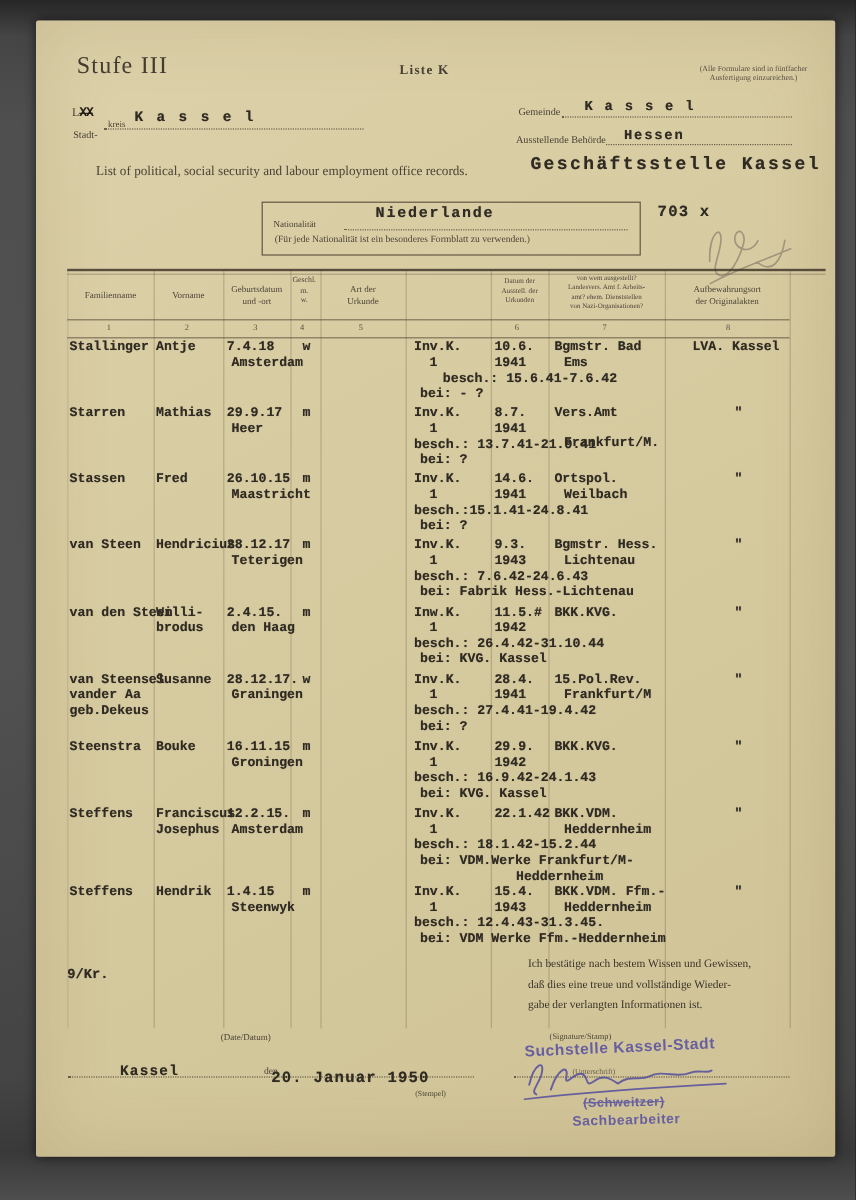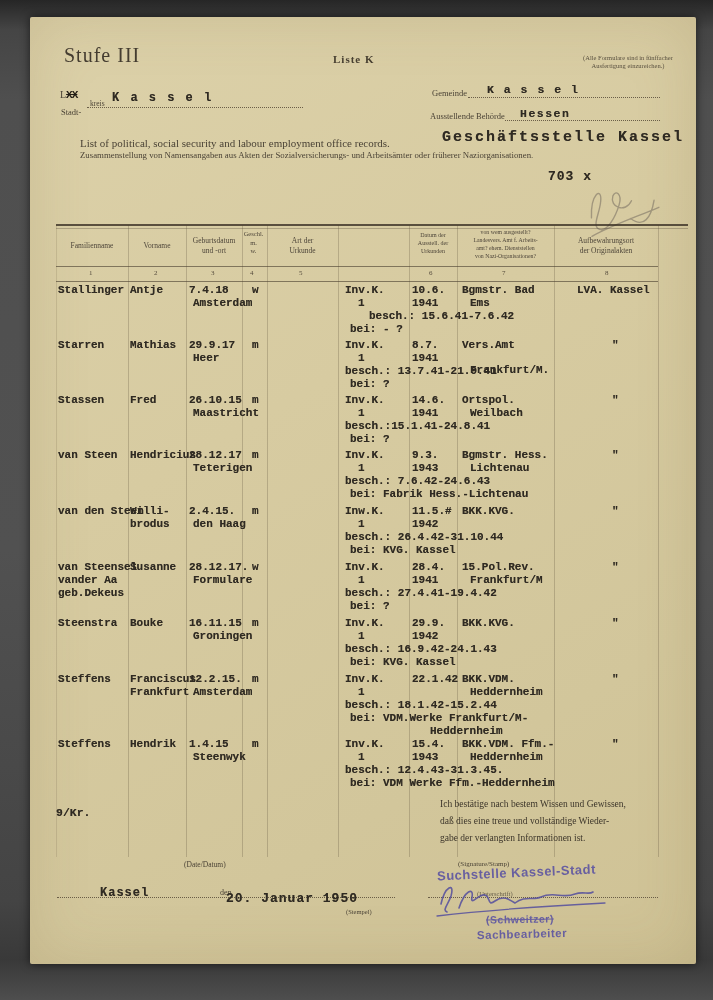--- a/index.html
+++ b/index.html
@@ -46,22 +46,27 @@
 
   <div class="abs pr" style="left:432px;top:88px;font-size:8.5px;">Gemeinde</div>
   <div class="abs dot" style="left:468px;top:96px;width:192px;"></div>
   <div class="abs tw" style="left:487px;top:83px;font-size:11.5px;letter-spacing:1.5px;">K a s s e l</div>
   <div class="abs pr" style="left:430px;top:111px;font-size:8.5px;">Ausstellende Behörde</div>
   <div class="abs dot" style="left:505px;top:119px;width:155px;"></div>
   <div class="abs tw" style="left:520px;top:107px;font-size:11.5px;letter-spacing:1.5px;">Hessen</div>
   <div class="abs tw" style="left:442px;top:119px;font-size:15px;letter-spacing:2px;margin-top:12px;">Geschäftsstelle Kassel</div>
 
   <div class="abs pr" style="left:80px;top:137px;font-size:11px;">List of political, social security and labour employment office records.</div>
-  <div class="abs pr" style="left:80px;top:150px;font-size:8.8px;">Zusammenstellung von Namensangaben aus Akten der Sozialversicherungs- und Arbeitsämter oder früherer Naziorganisationen.</div>
-
+
+  <div class="abs" style="left:218px;top:168px;width:314px;height:43px;border:1px solid rgba(70,58,42,.8);">
+    <div class="abs pr" style="left:9px;top:13px;font-size:7.5px;">Nationalität</div>
+    <div class="abs dot" style="left:68px;top:21px;width:236px;"></div>
+    <div class="abs tw" style="left:94px;top:3px;font-size:12.5px;letter-spacing:1.5px;">Niederlande</div>
+    <div class="abs pr" style="left:10px;top:26px;font-size:8px;">(Für jede Nationalität ist ein besonderes Formblatt zu verwenden.)</div>
+  </div>
   <div class="abs tw" style="left:548px;top:170px;font-size:13px;letter-spacing:1px;">703 x</div>
 
   <svg class="abs" width="90" height="64" style="left:578px;top:176px;transform:rotate(-14deg);opacity:.75;" viewBox="0 0 90 64">
     <path d="M12,34 C17,10 30,6 25,20 C21,32 10,42 17,47 C24,52 36,38 42,28 C48,18 42,12 38,18 C32,28 46,38 55,27 M50,44 C60,57 70,48 77,32 M8,52 C30,46 55,44 80,40" fill="none" stroke="#8f8571" stroke-width="1.4" stroke-linecap="round"></path>
   </svg>
 
   <div class="abs hline" style="left:56px;top:224px;width:632px;height:2px;"></div>
   <div class="abs hline" style="left:56px;top:228px;width:632px;height:1px;opacity:.35;"></div>
   <div class="abs hline" style="left:56px;top:266px;width:602px;height:1px;opacity:.7;"></div>
   <div class="abs hline" style="left:56px;top:281px;width:602px;height:1px;opacity:.7;"></div>
@@ -202,21 +207,21 @@
         <div class="abs tw cell-line" style="left: 350px; top: 39px;">bei: KVG. Kassel</div>
         <div class="abs tw cell-line" style="left: 462px; top: 0px;">BKK.KVG.</div>
         <div class="abs tw cell-line" style="left: 612px; top: 0px;">"</div>
       </div>
       <div class="abs" style="left: 0px; top: 561px; width: 713px; height: 55px;">
         <div class="abs tw cell-line" style="left: 58px; top: 0px;">van Steensel</div>
         <div class="abs tw cell-line" style="left: 58px; top: 13px;">vander Aa</div>
         <div class="abs tw cell-line" style="left: 58px; top: 26px;">geb.Dekeus</div>
         <div class="abs tw cell-line" style="left: 130px; top: 0px;">Susanne</div>
         <div class="abs tw cell-line" style="left: 189px; top: 0px;">28.12.17.</div>
-        <div class="abs tw cell-line" style="left: 193px; top: 13px;">Formulare</div>
+        <div class="abs tw cell-line" style="left: 193px; top: 13px;">Graningen</div>
         <div class="abs tw cell-line" style="left: 252px; top: 0px;">w</div>
         <div class="abs tw cell-line" style="left: 345px; top: 0px;">Inv.K.</div>
         <div class="abs tw cell-line" style="left: 358px; top: 13px;">1</div>
         <div class="abs tw cell-line" style="left: 412px; top: 0px;">28.4.</div>
         <div class="abs tw cell-line" style="left: 412px; top: 13px;">1941</div>
         <div class="abs tw cell-line" style="left: 345px; top: 26px;">besch.: 27.4.41-19.4.42</div>
         <div class="abs tw cell-line" style="left: 350px; top: 39px;">bei: ?</div>
         <div class="abs tw cell-line" style="left: 462px; top: 0px;">15.Pol.Rev.</div>
         <div class="abs tw cell-line" style="left: 470px; top: 13px;">Frankfurt/M</div>
         <div class="abs tw cell-line" style="left: 612px; top: 0px;">"</div>
@@ -232,21 +237,21 @@
         <div class="abs tw cell-line" style="left: 412px; top: 0px;">29.9.</div>
         <div class="abs tw cell-line" style="left: 412px; top: 13px;">1942</div>
         <div class="abs tw cell-line" style="left: 345px; top: 26px;">besch.: 16.9.42-24.1.43</div>
         <div class="abs tw cell-line" style="left: 350px; top: 39px;">bei: KVG. Kassel</div>
         <div class="abs tw cell-line" style="left: 462px; top: 0px;">BKK.KVG.</div>
         <div class="abs tw cell-line" style="left: 612px; top: 0px;">"</div>
       </div>
       <div class="abs" style="left: 0px; top: 673px; width: 713px; height: 55px;">
         <div class="abs tw cell-line" style="left: 58px; top: 0px;">Steffens</div>
         <div class="abs tw cell-line" style="left: 130px; top: 0px;">Franciscus</div>
-        <div class="abs tw cell-line" style="left: 130px; top: 13px;">Frankfurt</div>
+        <div class="abs tw cell-line" style="left: 130px; top: 13px;">Josephus</div>
         <div class="abs tw cell-line" style="left: 189px; top: 0px;">12.2.15.</div>
         <div class="abs tw cell-line" style="left: 193px; top: 13px;">Amsterdam</div>
         <div class="abs tw cell-line" style="left: 252px; top: 0px;">m</div>
         <div class="abs tw cell-line" style="left: 345px; top: 0px;">Inv.K.</div>
         <div class="abs tw cell-line" style="left: 358px; top: 13px;">1</div>
         <div class="abs tw cell-line" style="left: 412px; top: 0px;">22.1.42</div>
         <div class="abs tw cell-line" style="left: 345px; top: 26px;">besch.: 18.1.42-15.2.44</div>
         <div class="abs tw cell-line" style="left: 350px; top: 39px;">bei: VDM.Werke Frankfurt/M-</div>
         <div class="abs tw cell-line" style="left: 430px; top: 52px;">Heddernheim</div>
         <div class="abs tw cell-line" style="left: 462px; top: 0px;">BKK.VDM.</div>

